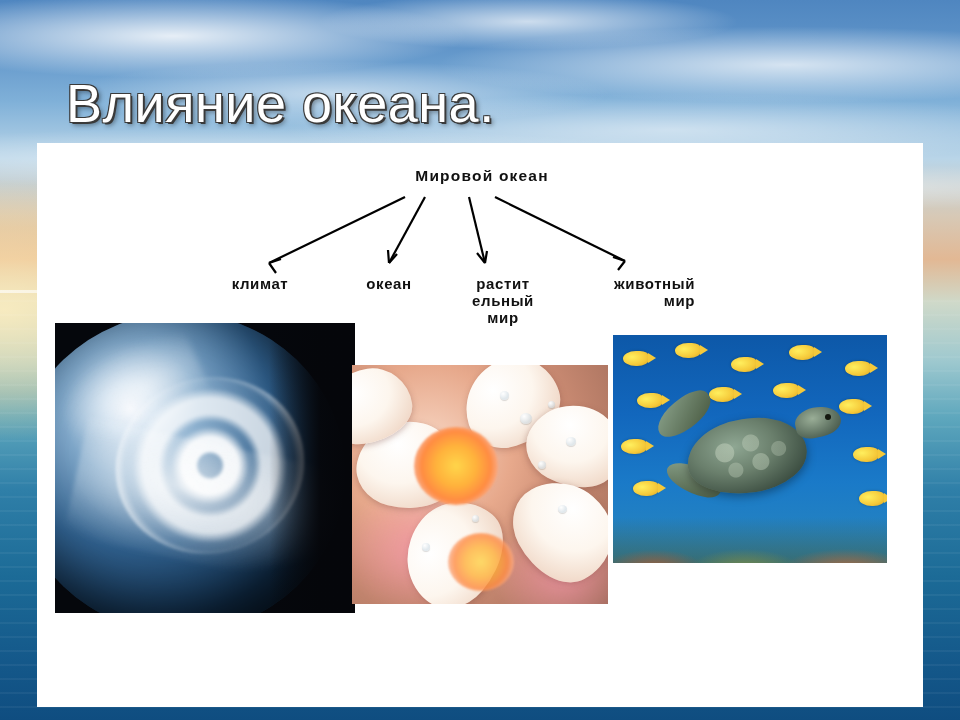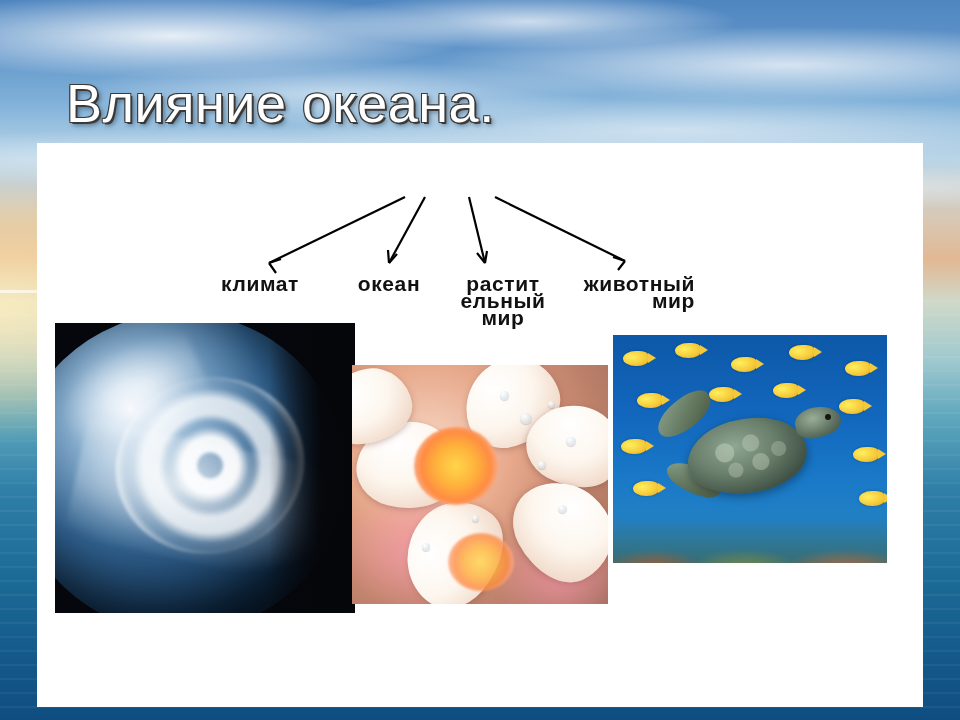--- a/index.html
+++ b/index.html
@@ -112,21 +112,21 @@
     width: 580px;
     height: 180px;
   }
   .diagram svg { display: block; }
 
   .dlabel {
     position: absolute;
     font-family: "Liberation Sans", sans-serif;
     color: #111;
     font-weight: bold;
-    font-size: 21px;
+    font-size: 15px;
     line-height: 17px;
     letter-spacing: .6px;
     text-align: center;
   }
   .dlabel.root { font-size: 15.5px; letter-spacing: 1.2px; }
 
   
   .photo {
     position: absolute;
     overflow: hidden;
@@ -316,20 +316,21 @@
         <path d="M248,32 L212,98" stroke="#000" stroke-width="2.2" fill="none"></path>
         <path d="M212,98 L211,85 M212,98 L220,89" stroke="#000" stroke-width="2.2" fill="none"></path>
 
         <path d="M292,32 L308,98" stroke="#000" stroke-width="2.2" fill="none"></path>
         <path d="M308,98 L300,88 M308,98 L310,86" stroke="#000" stroke-width="2.2" fill="none"></path>
 
         <path d="M318,32 L448,96" stroke="#000" stroke-width="2.2" fill="none"></path>
         <path d="M448,96 L436,92 M448,96 L441,105" stroke="#000" stroke-width="2.2" fill="none"></path>
       </svg>
 
+      <div class="dlabel root" style="left:210px; top:2px; width:190px;">Мировой океан</div>
 
       <div class="dlabel" style="left:18px; top:110px; width:130px;">климат</div>
 
       <div class="dlabel" style="left:152px; top:110px; width:120px;">океан</div>
 
       <div class="dlabel" style="left:280px; top:110px; width:92px; white-space:pre-line;">растит
 ельный
 мир</div>
 
       <div class="dlabel" style="left:392px; top:110px; width:126px; white-space:pre-line;text-align:right;">животный

